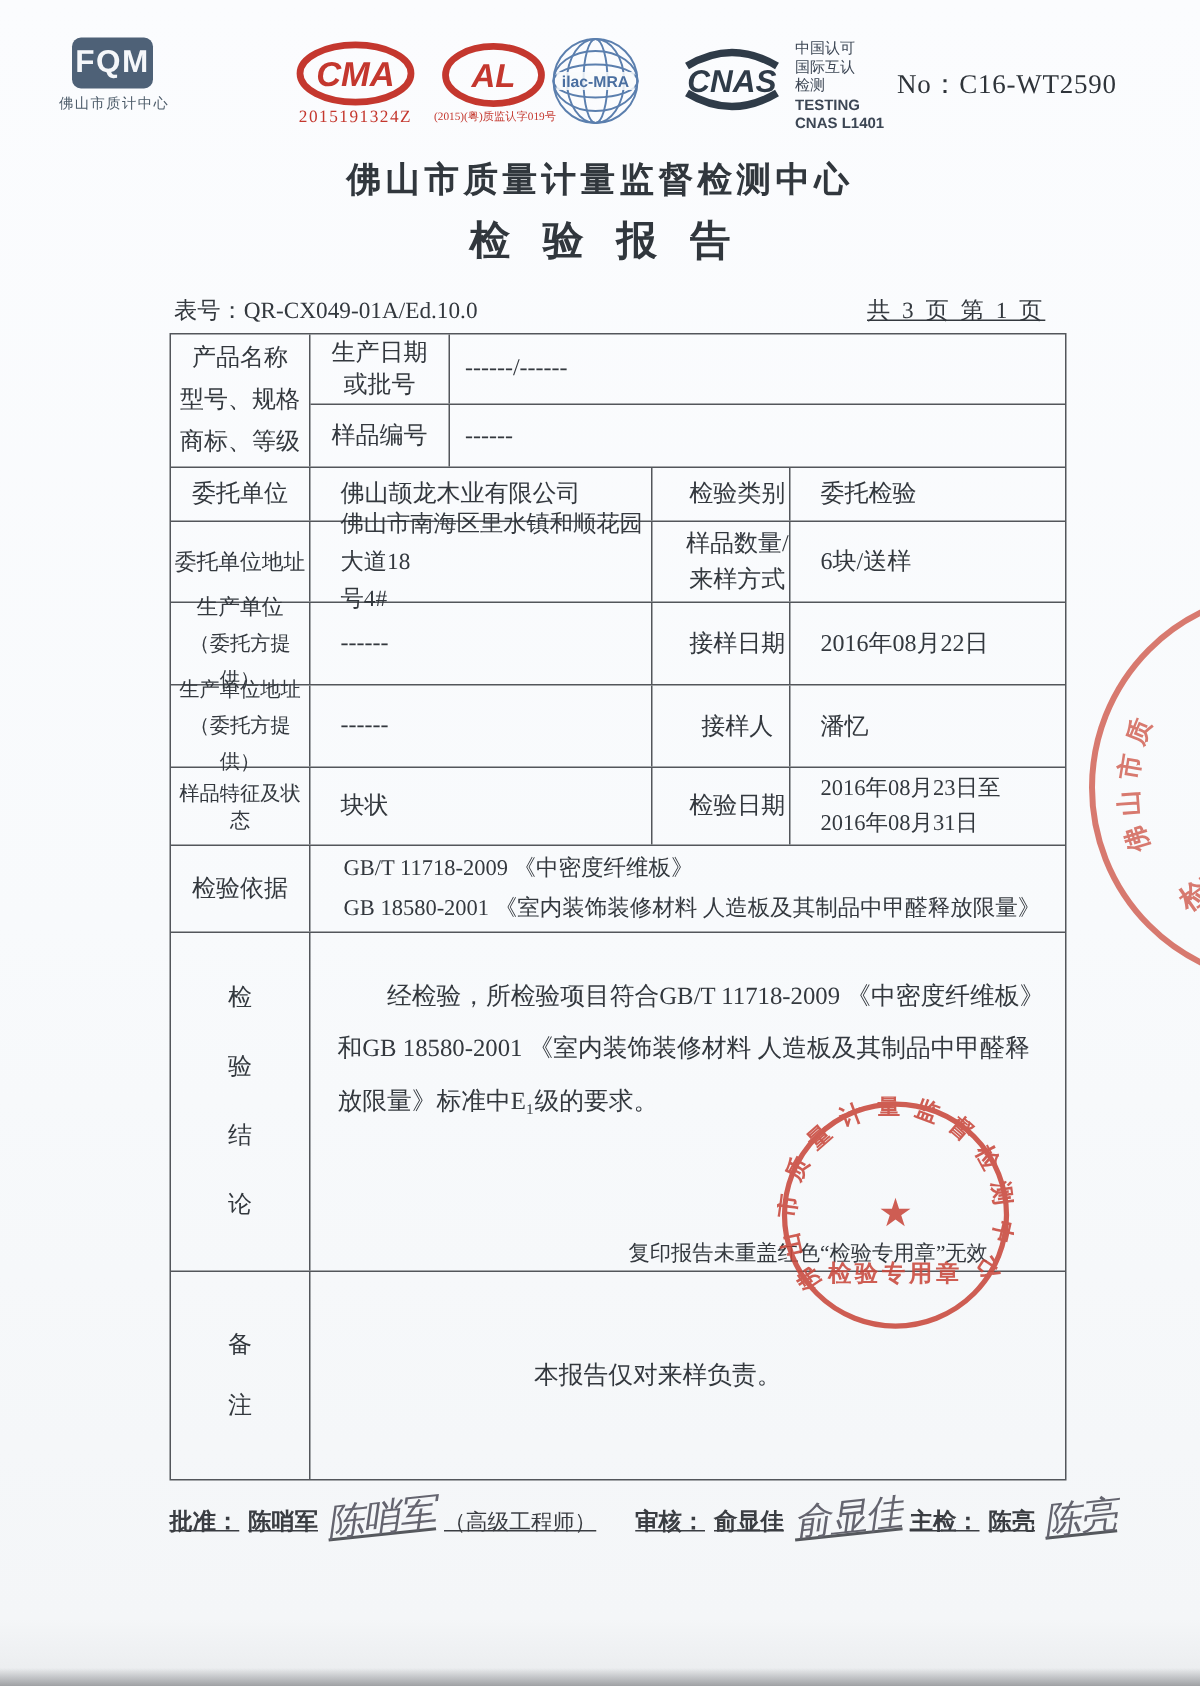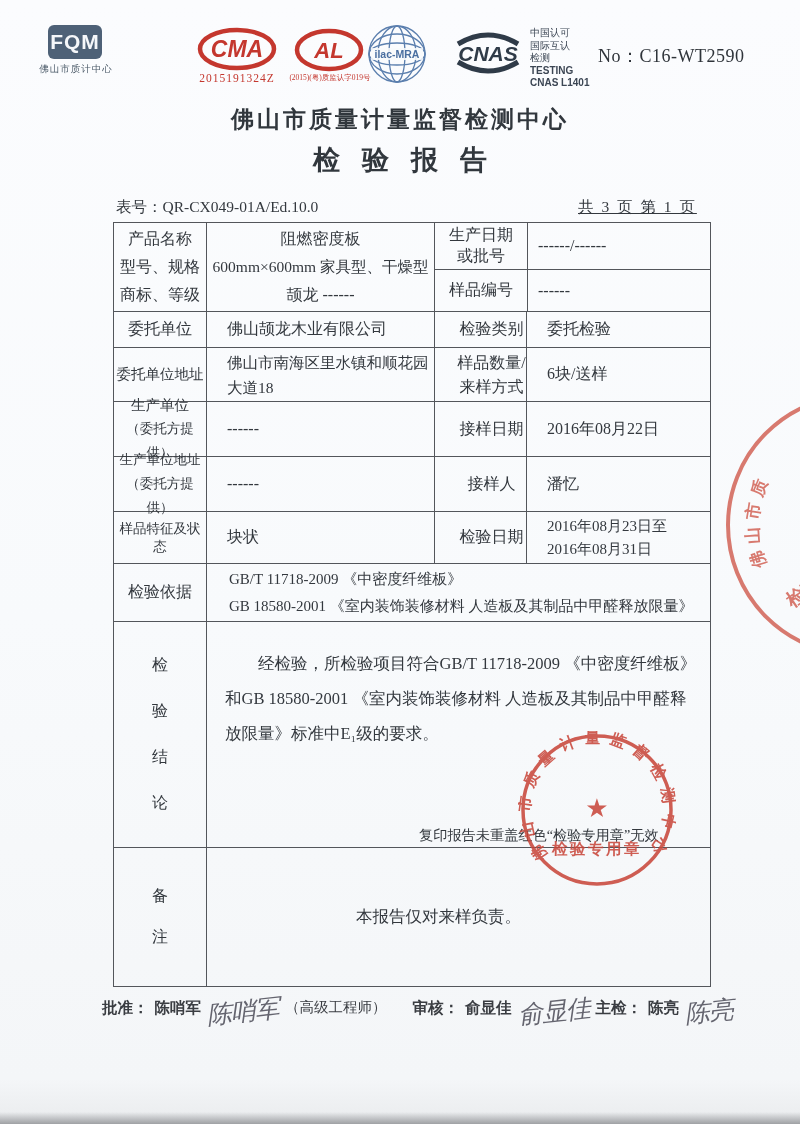--- a/index.html
+++ b/index.html
@@ -61,22 +61,22 @@
   .vlab { justify-content:space-around; align-items:center; padding:20px 0; }
   .concl-cell { position:relative; flex:1; border-left:1px solid #53565b; }
   .concl-text { position:absolute; left:18px; top:24px; width:478px; text-indent:2em;
     font-size:16.5px; line-height:35px; }
   .concl-date { position:absolute; left:240px; top:172px; font-size:19px; letter-spacing:4px; }
   .concl-note { position:absolute; left:212px; top:204px; font-size:14.2px; }
   .remark-cell { flex:1; border-left:1px solid #53565b; display:flex; align-items:center; justify-content:center;
     padding-right:40px; font-size:16.5px; }
 
   
-  .sig-row { left:102px; top:998px; width:640px; display:flex; gap:6px;
-    font-size:15.5px; font-weight:700; color:#3a3d42; white-space:nowrap; }
+  .sig-row { left:113px; top:998px; width:640px; display:flex; align-items:center; gap:6px;
+    font-size:15.5px; font-weight:700; color:#3a3d42; white-space:nowrap;text-decoration:underline; }
   .sig { display:inline-block; font-weight:400; font-style:italic; font-size:25px; color:#4b4b57;
     transform:rotate(-6deg) translateY(-3px); letter-spacing:-1px; opacity:.85;
     font-family:"DejaVu Serif",serif; }
   .sig-title { font-weight:400; font-size:14.5px; }
 
   
   .stampA { left:518px; top:731px; opacity:.88; }
   .stampB { left:700px; top:390px; opacity:.8; }
 
   .shadow-bottom { left:0; top:1112px; width:800px; height:12px;
@@ -149,25 +149,20 @@
   </div>
   <div class="abs meta-pages">共 3 页  第 1 页</div>
 
   <div class="abs tbl">
 
     <div class="row r1">
       <div class="cell c1 lab lh">
         <div>产品名称</div>
         <div>型号、规格</div>
         <div>商标、等级</div>
-      </div>
-      <div class="cell c2 cen lh">
-        <div>阻燃密度板</div>
-        <div style="font-size:15.5px">600mm×600mm 家具型、干燥型</div>
-        <div>颉龙  ------</div>
       </div>
       <div class="rcomp">
         <div class="sub">
           <div class="sl">
             <div>生产日期</div>
             <div>或批号</div>
           </div>
           <div class="sv">------/------</div>
         </div>
         <div class="sub2">
@@ -181,20 +176,21 @@
       <div class="cell c1 lab">委托单位</div>
       <div class="cell c2 val">佛山颉龙木业有限公司</div>
       <div class="cell c3 lab">检验类别</div>
       <div class="cell c4 val">委托检验</div>
     </div>
 
     <div class="row r3">
       <div class="cell c1 lab small">委托单位地址</div>
       <div class="cell c2 val addr2">
         <div>佛山市南海区里水镇和顺花园大道18</div>
+        <div>号4#</div>
       </div>
       <div class="cell c3 lab" style="line-height:24px">
         <div>样品数量/</div>
         <div>来样方式</div>
       </div>
       <div class="cell c4 val">6块/送样</div>
     </div>
 
     <div class="row r4">
       <div class="cell c1 lab small" style="line-height:24px">

